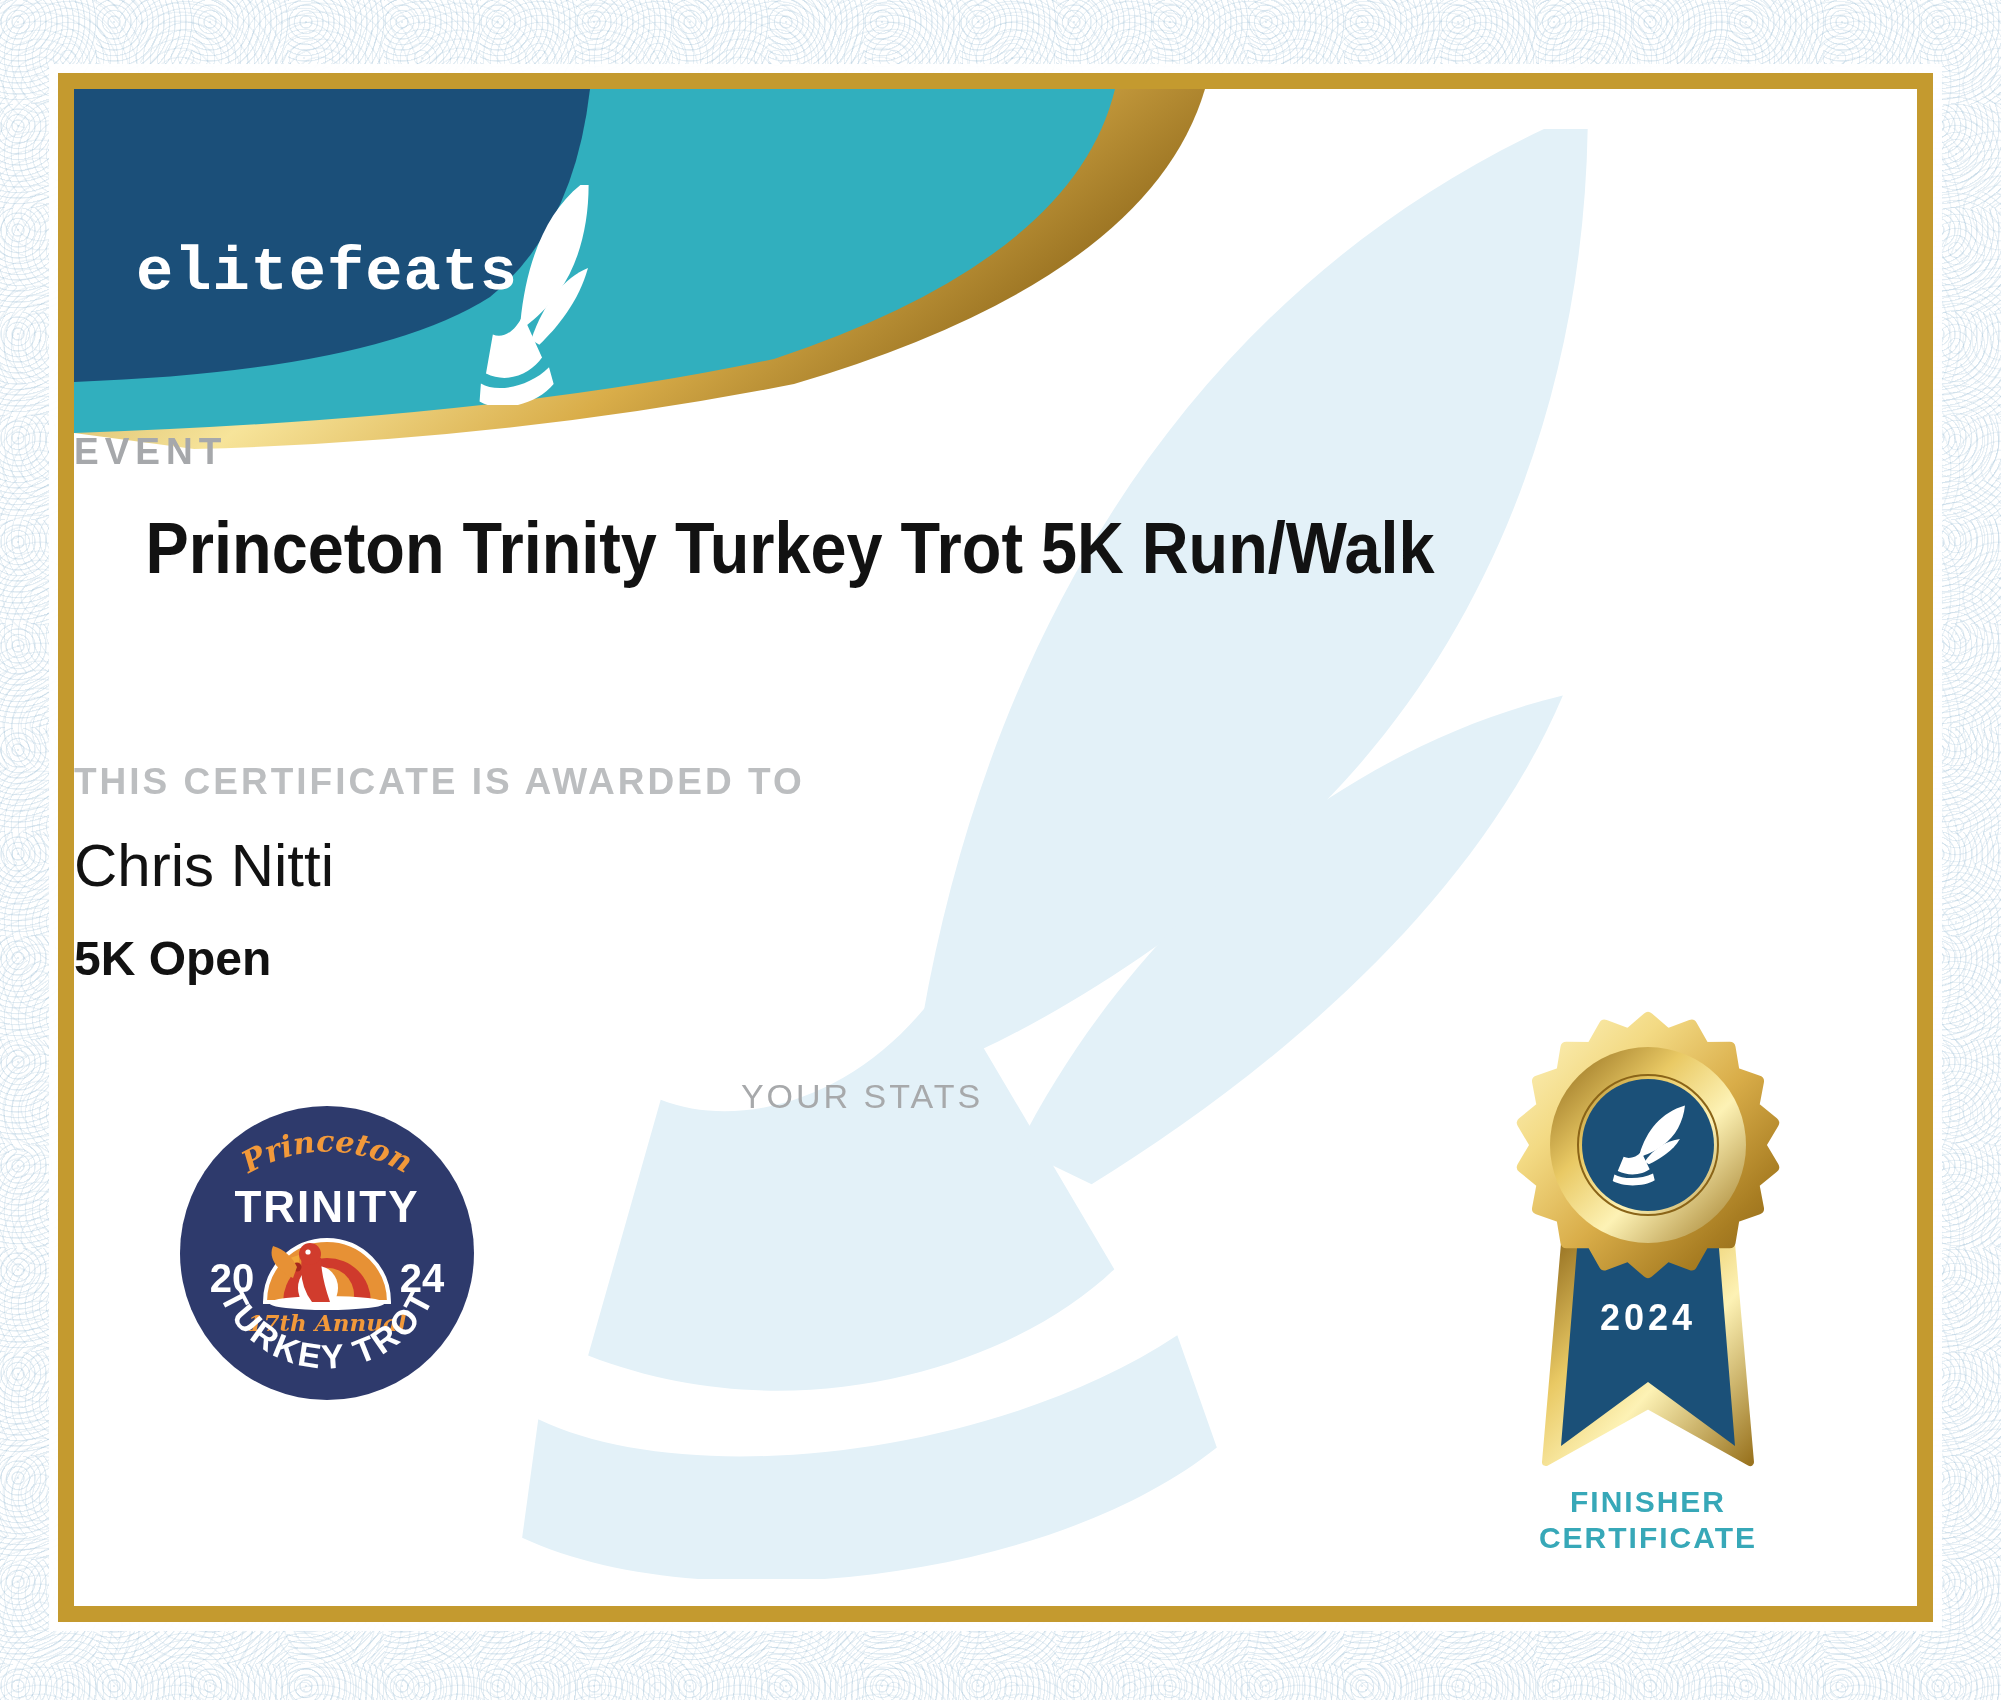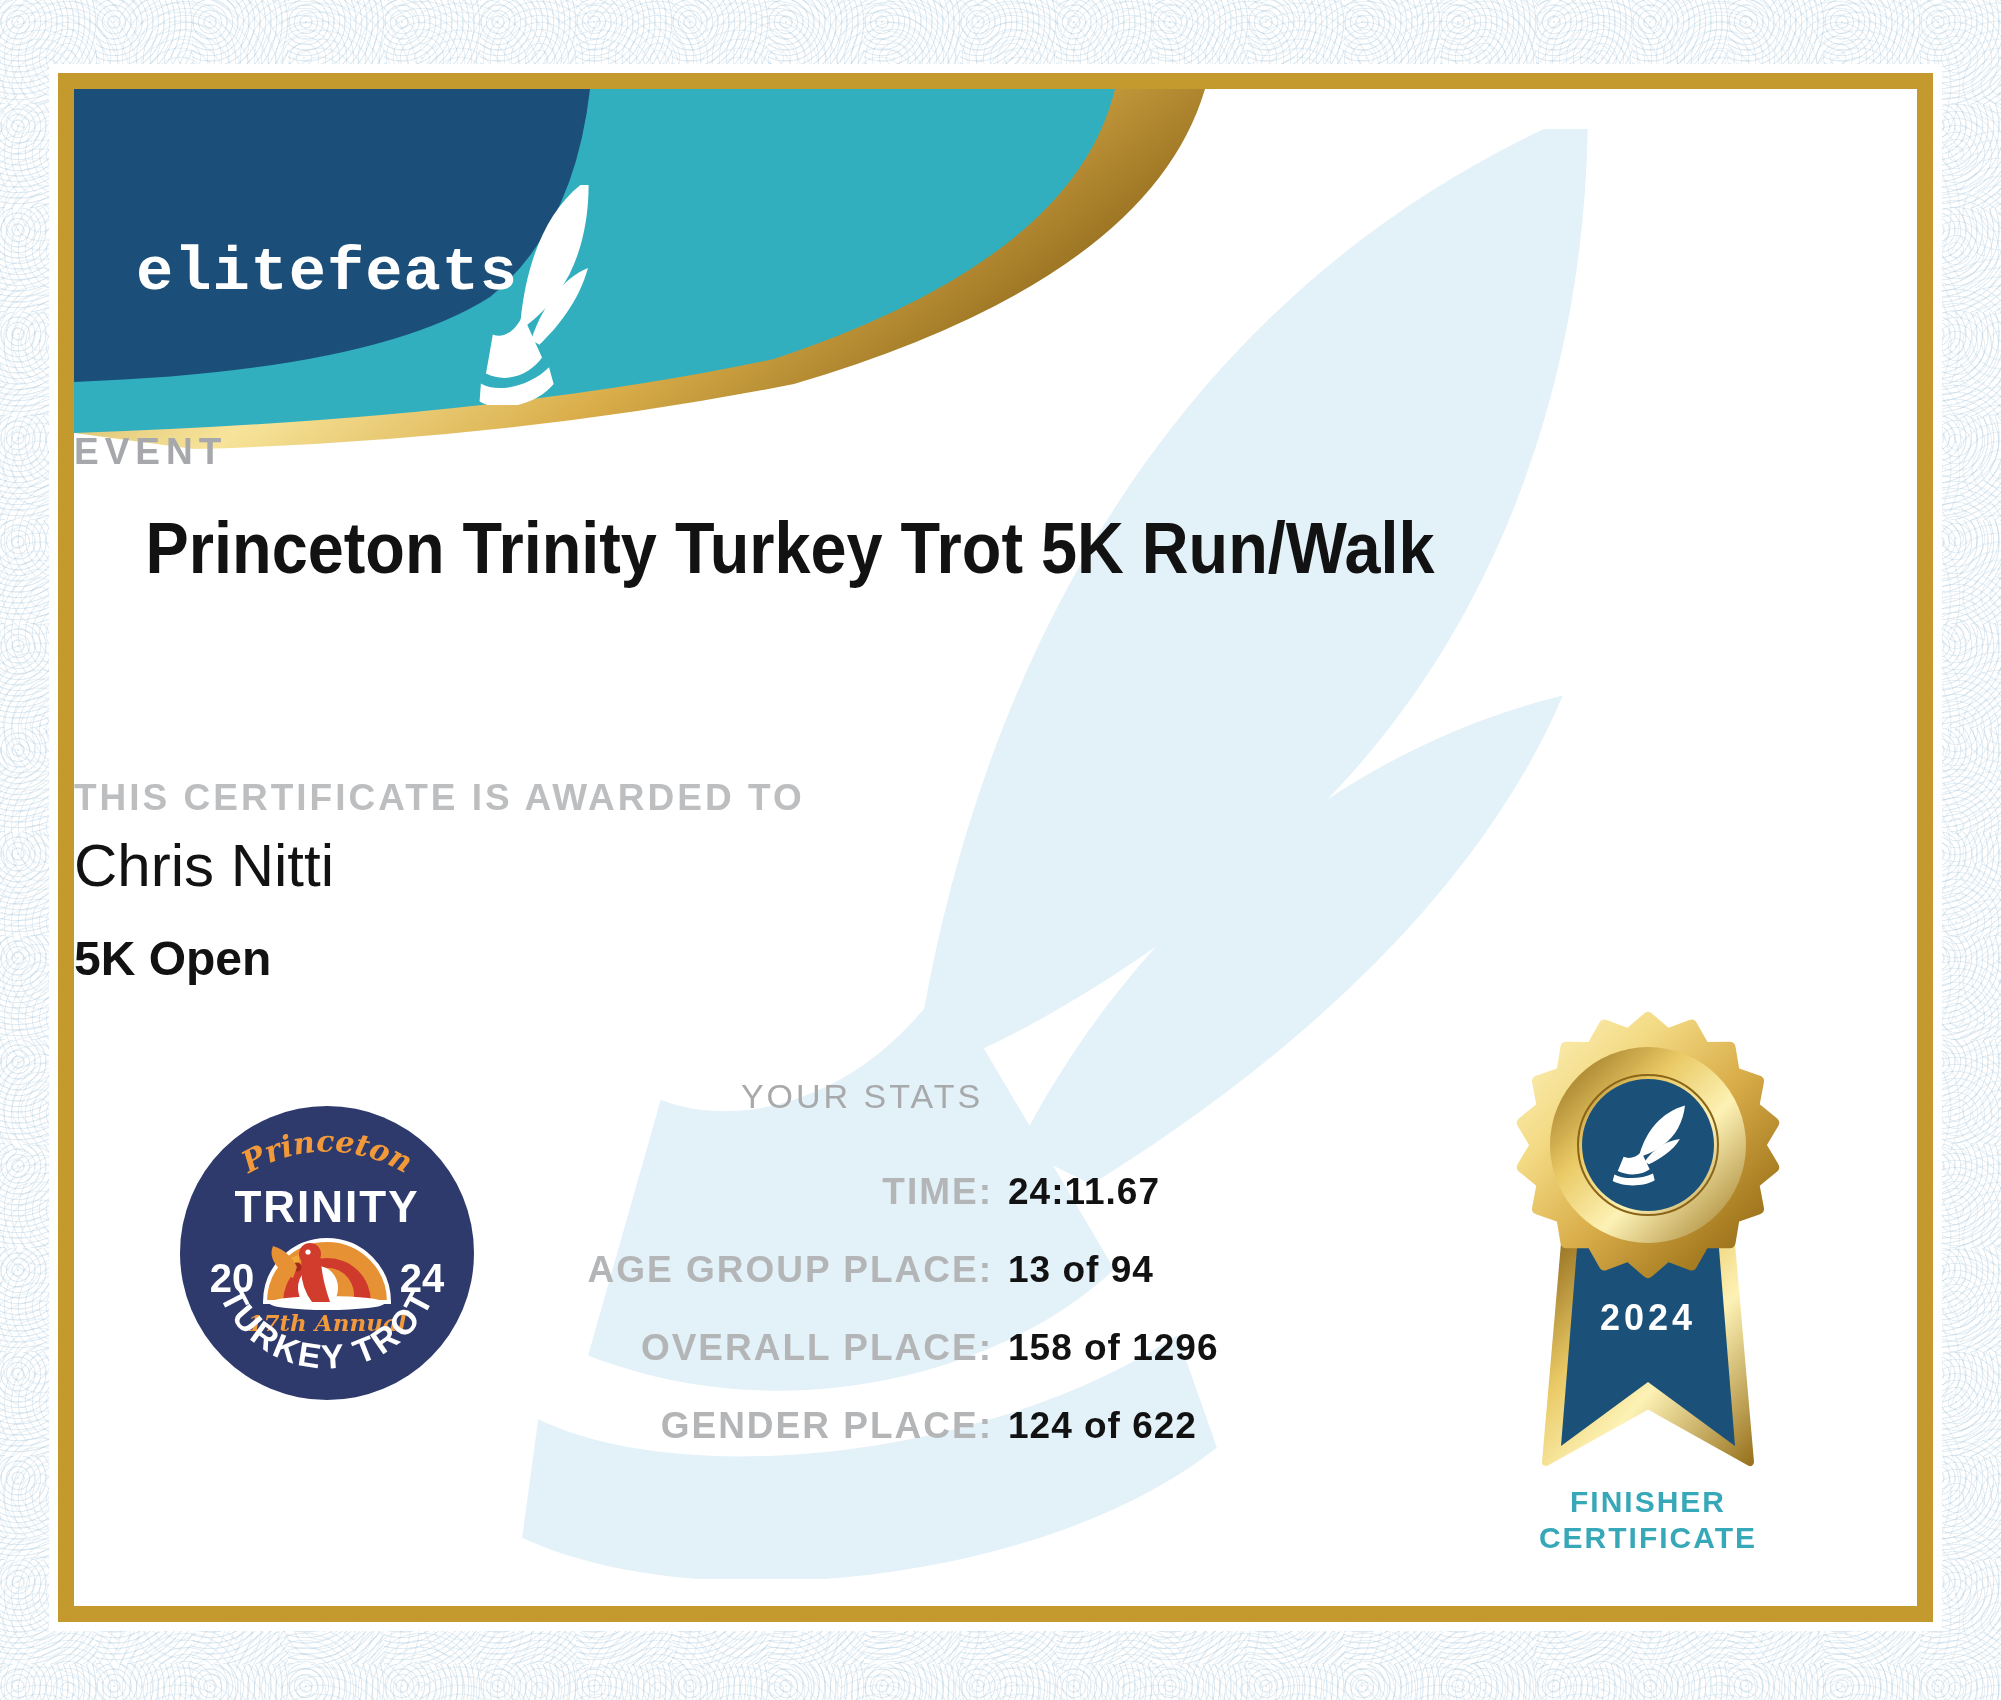--- a/index.html
+++ b/index.html
@@ -24,21 +24,21 @@
   .brand{position:absolute;left:62px;top:96px;width:500px;height:240px;color:#fff;}
   .brand-text{
     position:absolute;left:0;top:52px;font-size:62px;font-weight:bold;letter-spacing:1px;
     font-family:Liberation Mono, monospace;
   }
   .brand-icon{position:absolute;left:322px;top:0px;width:150px;height:220px;}
   .center-text{position:absolute;left:0;width:100%;color:#121212;}
   .event-label{top:342px;font-size:37px;font-weight:bold;letter-spacing:6px;color:#a6a8ab;}
   .event-name{top:418px;font-size:72px;font-weight:bold;white-space:nowrap;}
   .event-name span{display:inline-block;transform:scaleX(.9);transform-origin:center;letter-spacing:0px;}
-  .award-intro{top:688px;font-size:37px;font-weight:bold;letter-spacing:3px;color:#bcbec0;}
+  .award-intro{top:672px;font-size:37px;font-weight:bold;letter-spacing:3px;color:#bcbec0;}
   .recipient{top:742px;font-size:60px;font-weight:normal;}
   .division{top:842px;font-size:48px;font-weight:bold;}
   .stats-heading{position:absolute;left:588px;top:988px;width:400px;text-align:center;
     font-size:34px;font-weight:normal;letter-spacing:3px;color:#a7a9ab;}
   .stats{position:absolute;left:300px;top:1082px;width:1200px;display:flex;flex-direction:column;gap:37px;}
   .stat-row{display:flex;align-items:baseline;height:41px;}
   .stat-label{flex:0 0 619px;text-align:right;font-size:37px;font-weight:bold;
     letter-spacing:2px;color:#b3b5b7;}
   .stat-value{margin-left:15px;font-size:37px;font-weight:bold;color:#121212;letter-spacing:1px;}
   svg.event-logo{position:absolute;left:106px;top:1017px;width:294px;height:294px;}
@@ -100,38 +100,20 @@
 
   <div class="center-text event-label">EVENT</div>
   <div class="center-text event-name">
     <span>Princeton Trinity Turkey Trot 5K Run/Walk</span>
   </div>
   <div class="center-text award-intro">THIS CERTIFICATE IS AWARDED TO</div>
   <div class="center-text recipient">Chris Nitti</div>
   <div class="center-text division">5K Open</div>
 
   <div class="stats-heading">YOUR STATS</div>
-  <div class="stats">
-    <div class="stat-row">
-      <div class="stat-label">TIME:</div>
-      <div class="stat-value">24:11.67</div>
-    </div>
-    <div class="stat-row">
-      <div class="stat-label">AGE GROUP PLACE:</div>
-      <div class="stat-value">13 of 94</div>
-    </div>
-    <div class="stat-row">
-      <div class="stat-label">OVERALL PLACE:</div>
-      <div class="stat-value">158 of 1296</div>
-    </div>
-    <div class="stat-row">
-      <div class="stat-label">GENDER PLACE:</div>
-      <div class="stat-value">124 of 622</div>
-    </div>
-  </div>
 
   <svg class="event-logo" viewBox="0 0 294 294">
     <circle cx="147" cy="147" r="147" fill="#2e3a6c"></circle>
     <defs>
       <path id="arcTop" d="M54,78 A150,150 0 0 1 240,78" fill="none"></path>
       <path id="arcBottom" d="M42,195 A115.5,115.5 0 0 0 252,195" fill="none"></path>
     </defs>
     <text font-size="30" fill="#f2993a" class="serif-script">
       <textPath href="#arcTop" startOffset="50%" text-anchor="middle">Princeton</textPath>
     </text>

